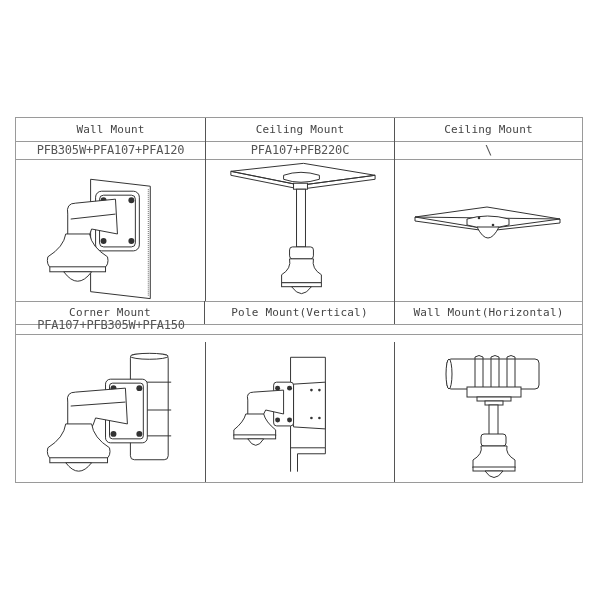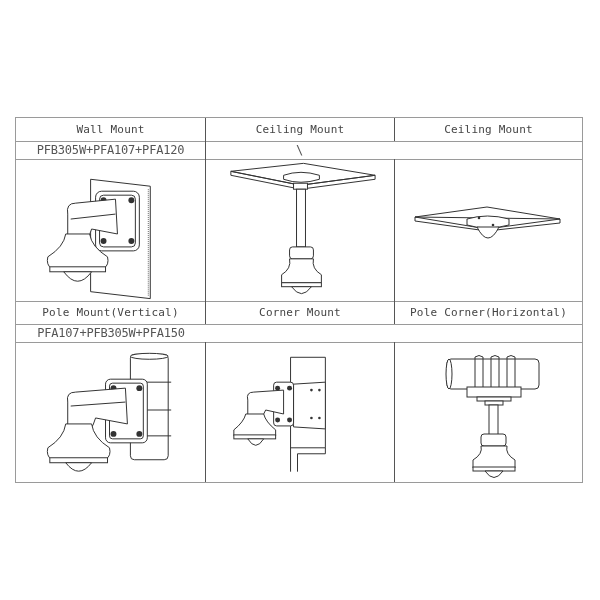--- a/index.html
+++ b/index.html
@@ -34,20 +34,23 @@
     <div class="cell c2">
         <span class="title">Ceiling Mount</span>
       </div>
     <div class="cell c3">
         <span class="title">Ceiling Mount</span>
       </div>
   </div>
   <div class="row model-row" style="top:23px">
     <div class="cell c1">
         <span class="model">PFB305W+PFA107+PFA120</span>
+      </div>
+    <div class="cell c2">
+        <span class="model">PFA107+PFB220C</span>
       </div>
     <div class="cell c3">
         <span class="model">\</span>
       </div>
   </div>
   <div class="row img-row" style="top:41px; border-bottom:1px solid #9a9a9a;">
 
     <div class="cell c1">
       <svg width="190" height="142" viewBox="0 0 190 142">
         <polygon class="lf" points="75,20 135,27 135,140 75,133"></polygon>
@@ -86,31 +89,31 @@
         <polygon class="ln" points="20,58 20,62 92,72 165,64 165,60"></polygon>
         <path class="lf" d="M72,60 Q92,54 114,60 L114,66 Q92,72 72,66 Z"></path>
         <path class="lf" d="M82,68 Q93,90 104,68 Z"></path>
         <circle class="dk" cx="84" cy="59" r="1.3"></circle>
           <circle class="dk" cx="98" cy="66" r="1.3"></circle>
       </svg>
     </div>
   </div>
 
   <div class="row title-row" style="top:183px">
+    <div class="cell c2">
+        <span class="title">Corner Mount</span>
+      </div>
     <div class="cell c1">
         <span class="title">Pole Mount(Vertical)</span>
       </div>
-    <div class="cell c2">
-        <span class="title">Corner Mount</span>
-      </div>
     <div class="cell c3">
-        <span class="title">Pole Corner(Horizontal)</span>
+        <span class="title">Wall Mount(Horizontal)</span>
       </div>
   </div>
-  <div class="row model-row" style="top:206px">
+  <div class="row model-row" style="top:198px">
     <div class="cell c1">
         <span class="model">PFA107+PFB305W+PFA150</span>
       </div>
   </div>
   <div class="row img-row" style="top:224px; height:140px;">
 
     <div class="cell c1">
       <svg width="190" height="140" viewBox="0 0 190 140">
         <rect class="lf" x="115" y="12" width="38" height="106" rx="4"></rect>
         <ellipse class="lf" cx="134" cy="14" rx="19" ry="3"></ellipse>

